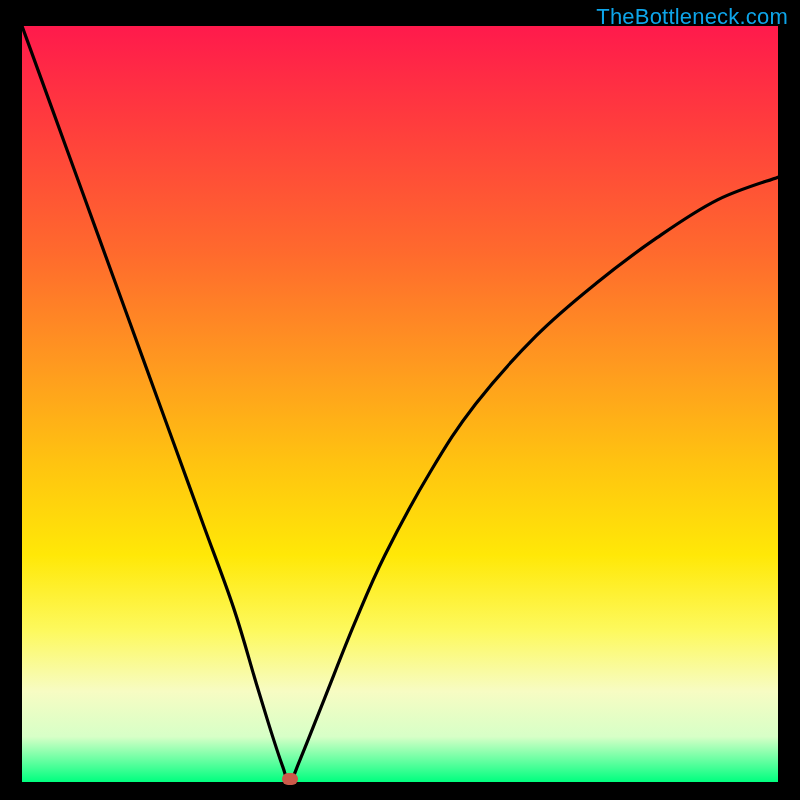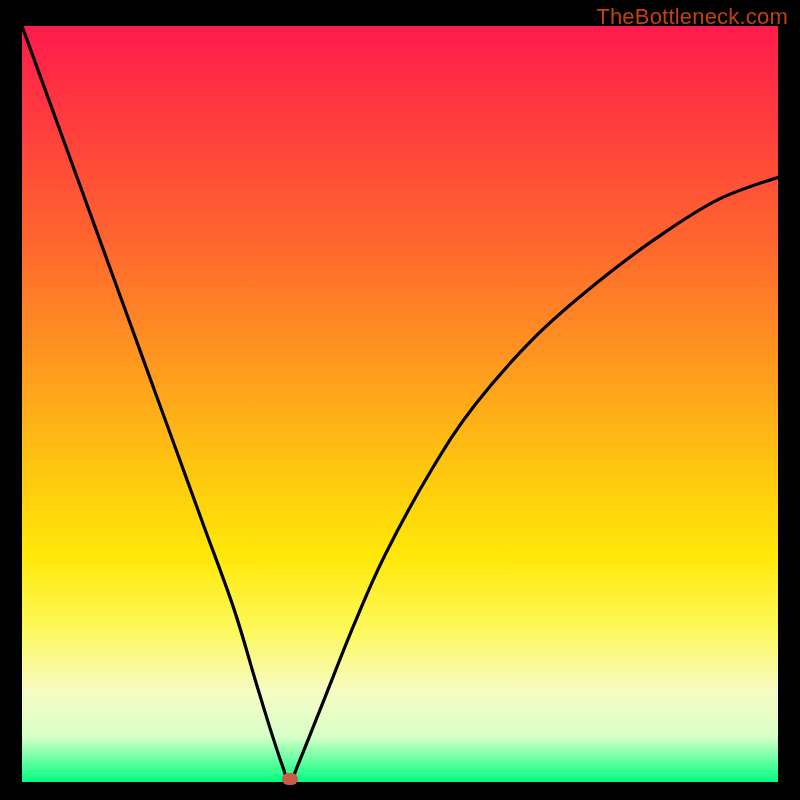--- a/index.html
+++ b/index.html
@@ -9,21 +9,21 @@
     width: 800px;
     height: 800px;
     background: #000;
   }
   .watermark {
     position: absolute;
     top: 4px;
     right: 12px;
     font-family: Arial, Helvetica, sans-serif;
     font-size: 22px;
-    color: #c2410c;
+    color: #0ea5e9;
     letter-spacing: 0.2px;
     z-index: 10;
   }
   .plot {
     position: absolute;
     left: 22px;
     top: 26px;
     width: 756px;
     height: 756px;
     background: linear-gradient(

